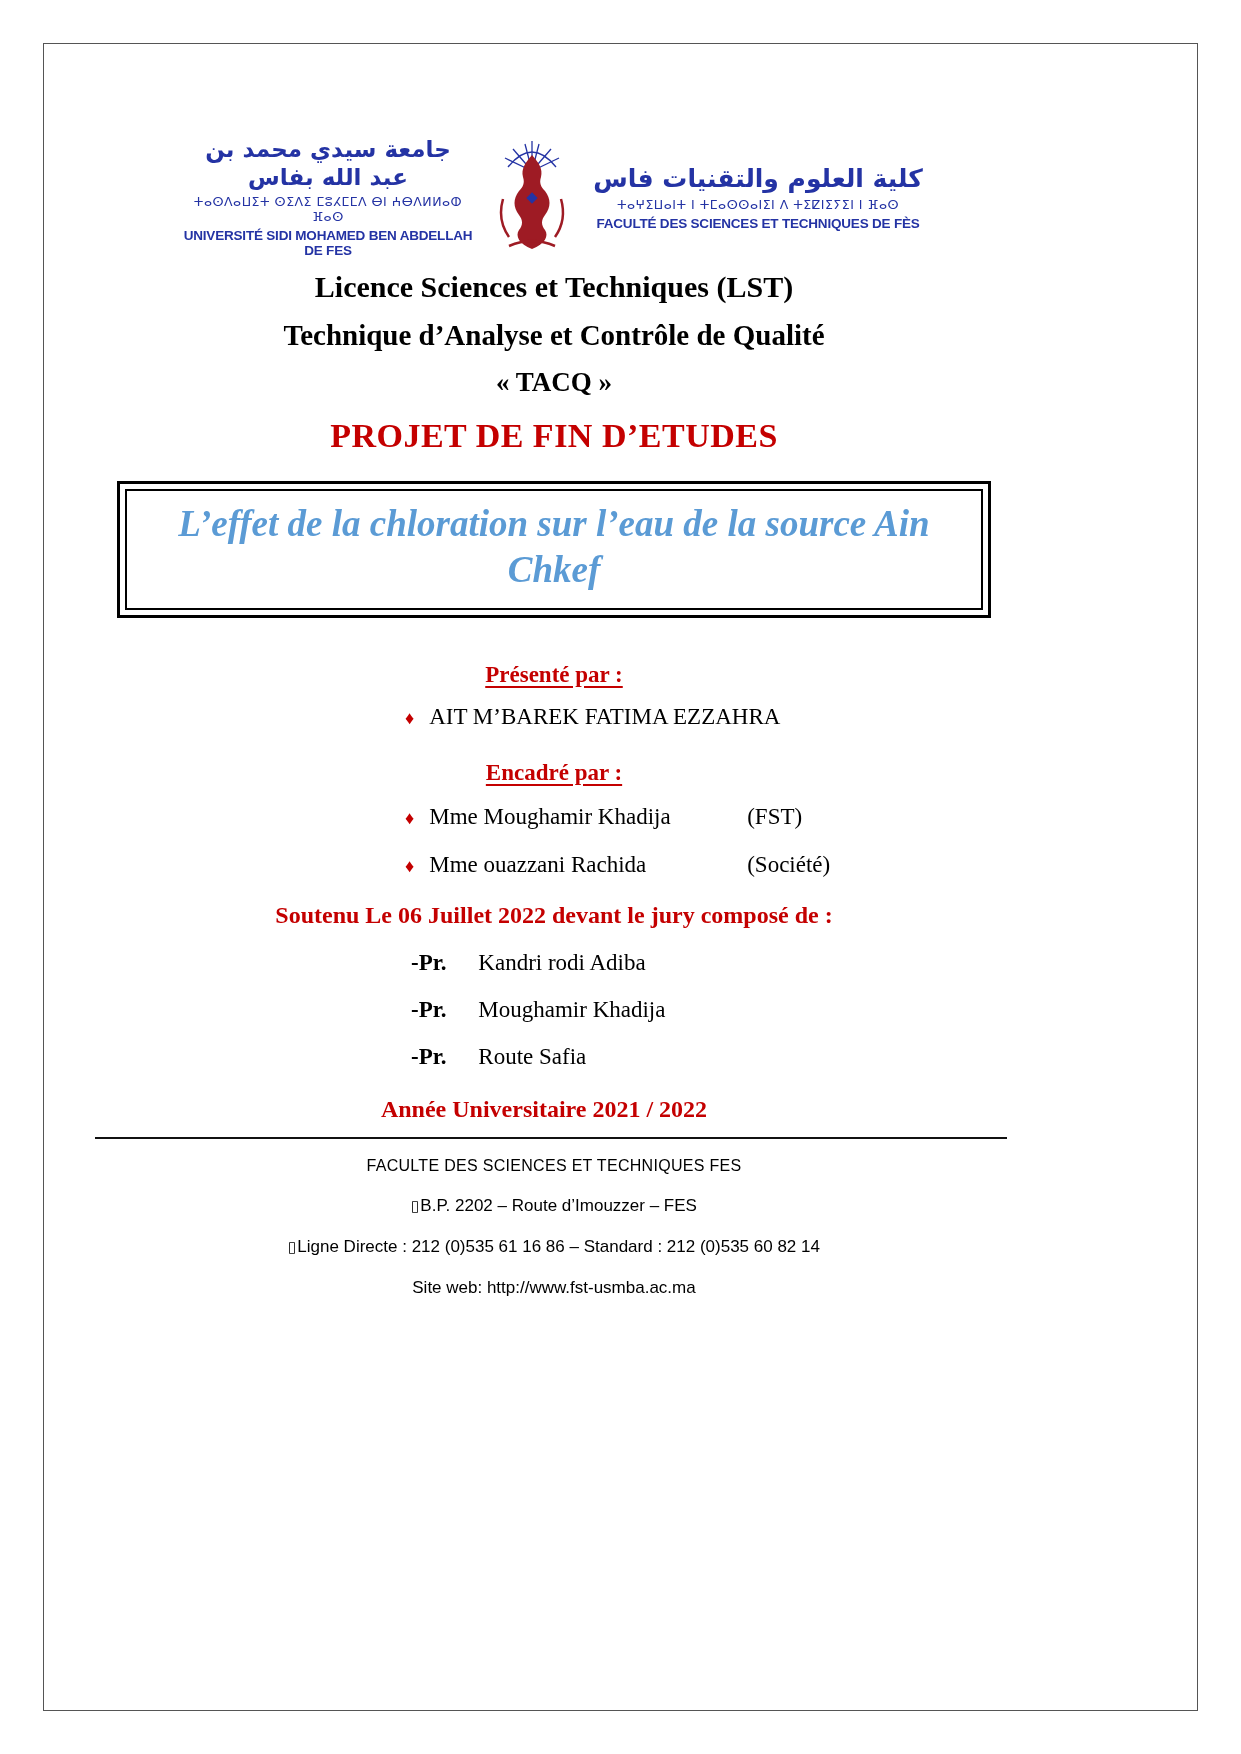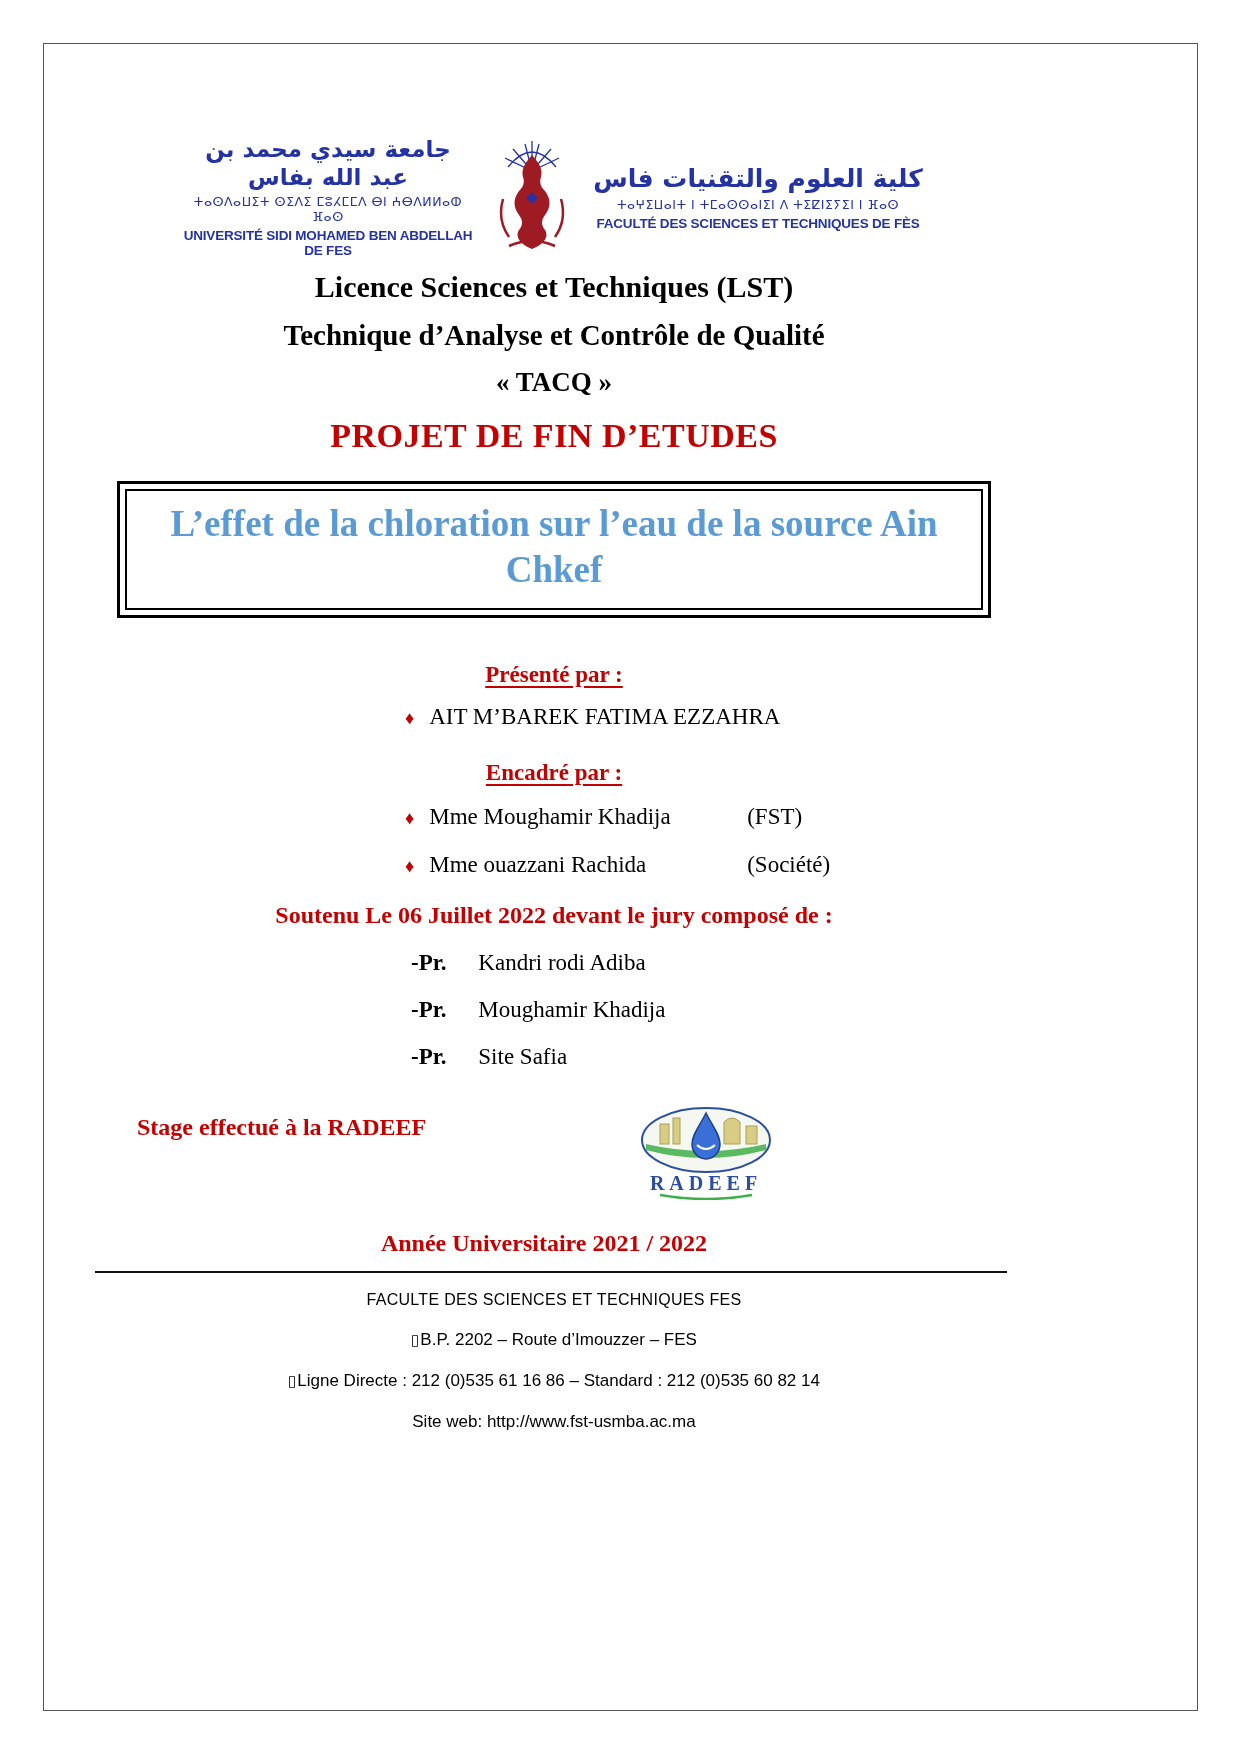--- a/index.html
+++ b/index.html
@@ -32,21 +32,21 @@
   .emblem{width:96px;flex:0 0 auto;display:flex;justify-content:center;}
   
   .t1{margin-top:12px;text-align:center;font-weight:bold;font-size:30px;}
   .t2{margin-top:15px;text-align:center;font-weight:bold;font-size:29px;}
   .t3{margin-top:15px;text-align:center;font-weight:bold;font-size:27px;}
   .t4{margin-top:19px;text-align:center;font-weight:bold;font-size:34px;color:var(--accent-red);
       text-underline-offset:5px;letter-spacing:.5px;}
   
   .subject-outer{margin-top:26px;border:3px solid #000;padding:5px;}
   .subject-inner{border:2px solid #000;padding:10px 24px 14px;}
-  .subject{text-align:center;color:var(--title-blue);font-weight:bold;font-size:37px;line-height:1.25;}
+  .subject{text-align:center;color:var(--title-blue);font-weight:bold;font-size:37px;line-height:1.25;font-style:italic;}
   
   .sec-h{text-align:center;color:var(--accent-red);font-weight:bold;font-size:23px;
          text-decoration:underline;text-underline-offset:4px;}
   .sec-presented{margin-top:44px;}
   .sec-encadre{margin-top:30px;}
   .bul-row{display:flex;align-items:baseline;font-size:23px;padding-left:288px;}
   .author-row{margin-top:16px;}
   .sup-row1{margin-top:18px;}
   .sup-row2{margin-top:22px;}
   .bullet{color:var(--accent-red);font-size:18px;margin-right:15px;flex:0 0 auto;}
@@ -141,42 +141,23 @@
     <div class="jury-row">
       <span class="jury-prefix">-Pr.</span>
       <span>Kandri rodi Adiba</span>
     </div>
     <div class="jury-row">
       <span class="jury-prefix">-Pr.</span>
       <span>Moughamir Khadija</span>
     </div>
     <div class="jury-row">
       <span class="jury-prefix">-Pr.</span>
-      <span>Site Safia</span>
+      <span>Route Safia</span>
     </div>
 
-    <div class="stage-row">
-      <div class="stage">Stage effectué à la RADEEF</div>
-      <div class="radeef">
-        <svg width="160" height="100" viewBox="0 0 160 100">
-          <ellipse cx="80" cy="40" rx="64" ry="32" fill="#f4f8f0" stroke="#2a4fa0" stroke-width="2"></ellipse>
-          <g fill="#d9cd85" stroke="#a8a055" stroke-width="1">
-            <rect x="34" y="24" width="9" height="20"></rect>
-            <rect x="47" y="18" width="7" height="26"></rect>
-            <path d="M98 44 L98 22 Q106 14 114 22 L114 44 Z"></path>
-            <rect x="120" y="26" width="11" height="18"></rect>
-          </g>
-          <path d="M20 44 Q80 58 140 44 L140 50 Q80 66 20 50 Z" fill="#3fae49" opacity="0.85"></path>
-          <path d="M80 13 C73 27 66 35 66 44 a14 15 0 0 0 28 0 C94 35 87 27 80 13 Z" fill="#3a6fd8" stroke="#1d3f8f" stroke-width="1.5"></path>
-          <path d="M71 45 q9 8 18 0" stroke="#ffffff" stroke-width="2" fill="none"></path>
-          <text x="80" y="90" text-anchor="middle" font-size="20" font-weight="bold" fill="#2a4fa0" letter-spacing="5" font-family="Liberation Serif, serif">RADEEF</text>
-          <path d="M34 95 Q80 103 126 95" stroke="#3fae49" stroke-width="2.5" fill="none"></path>
-        </svg>
-      </div>
-    </div>
 
     <div class="annee">Année Universitaire 2021 / 2022</div>
 
     <div class="rule"></div>
 
     <div class="pfooter">
       <div class="f1">FACULTE DES SCIENCES ET TECHNIQUES FES</div>
       <div class="f-line">
         <span class="tofu">▯</span><span>B.P. 2202 – Route d’Imouzzer – FES</span>
       </div>

